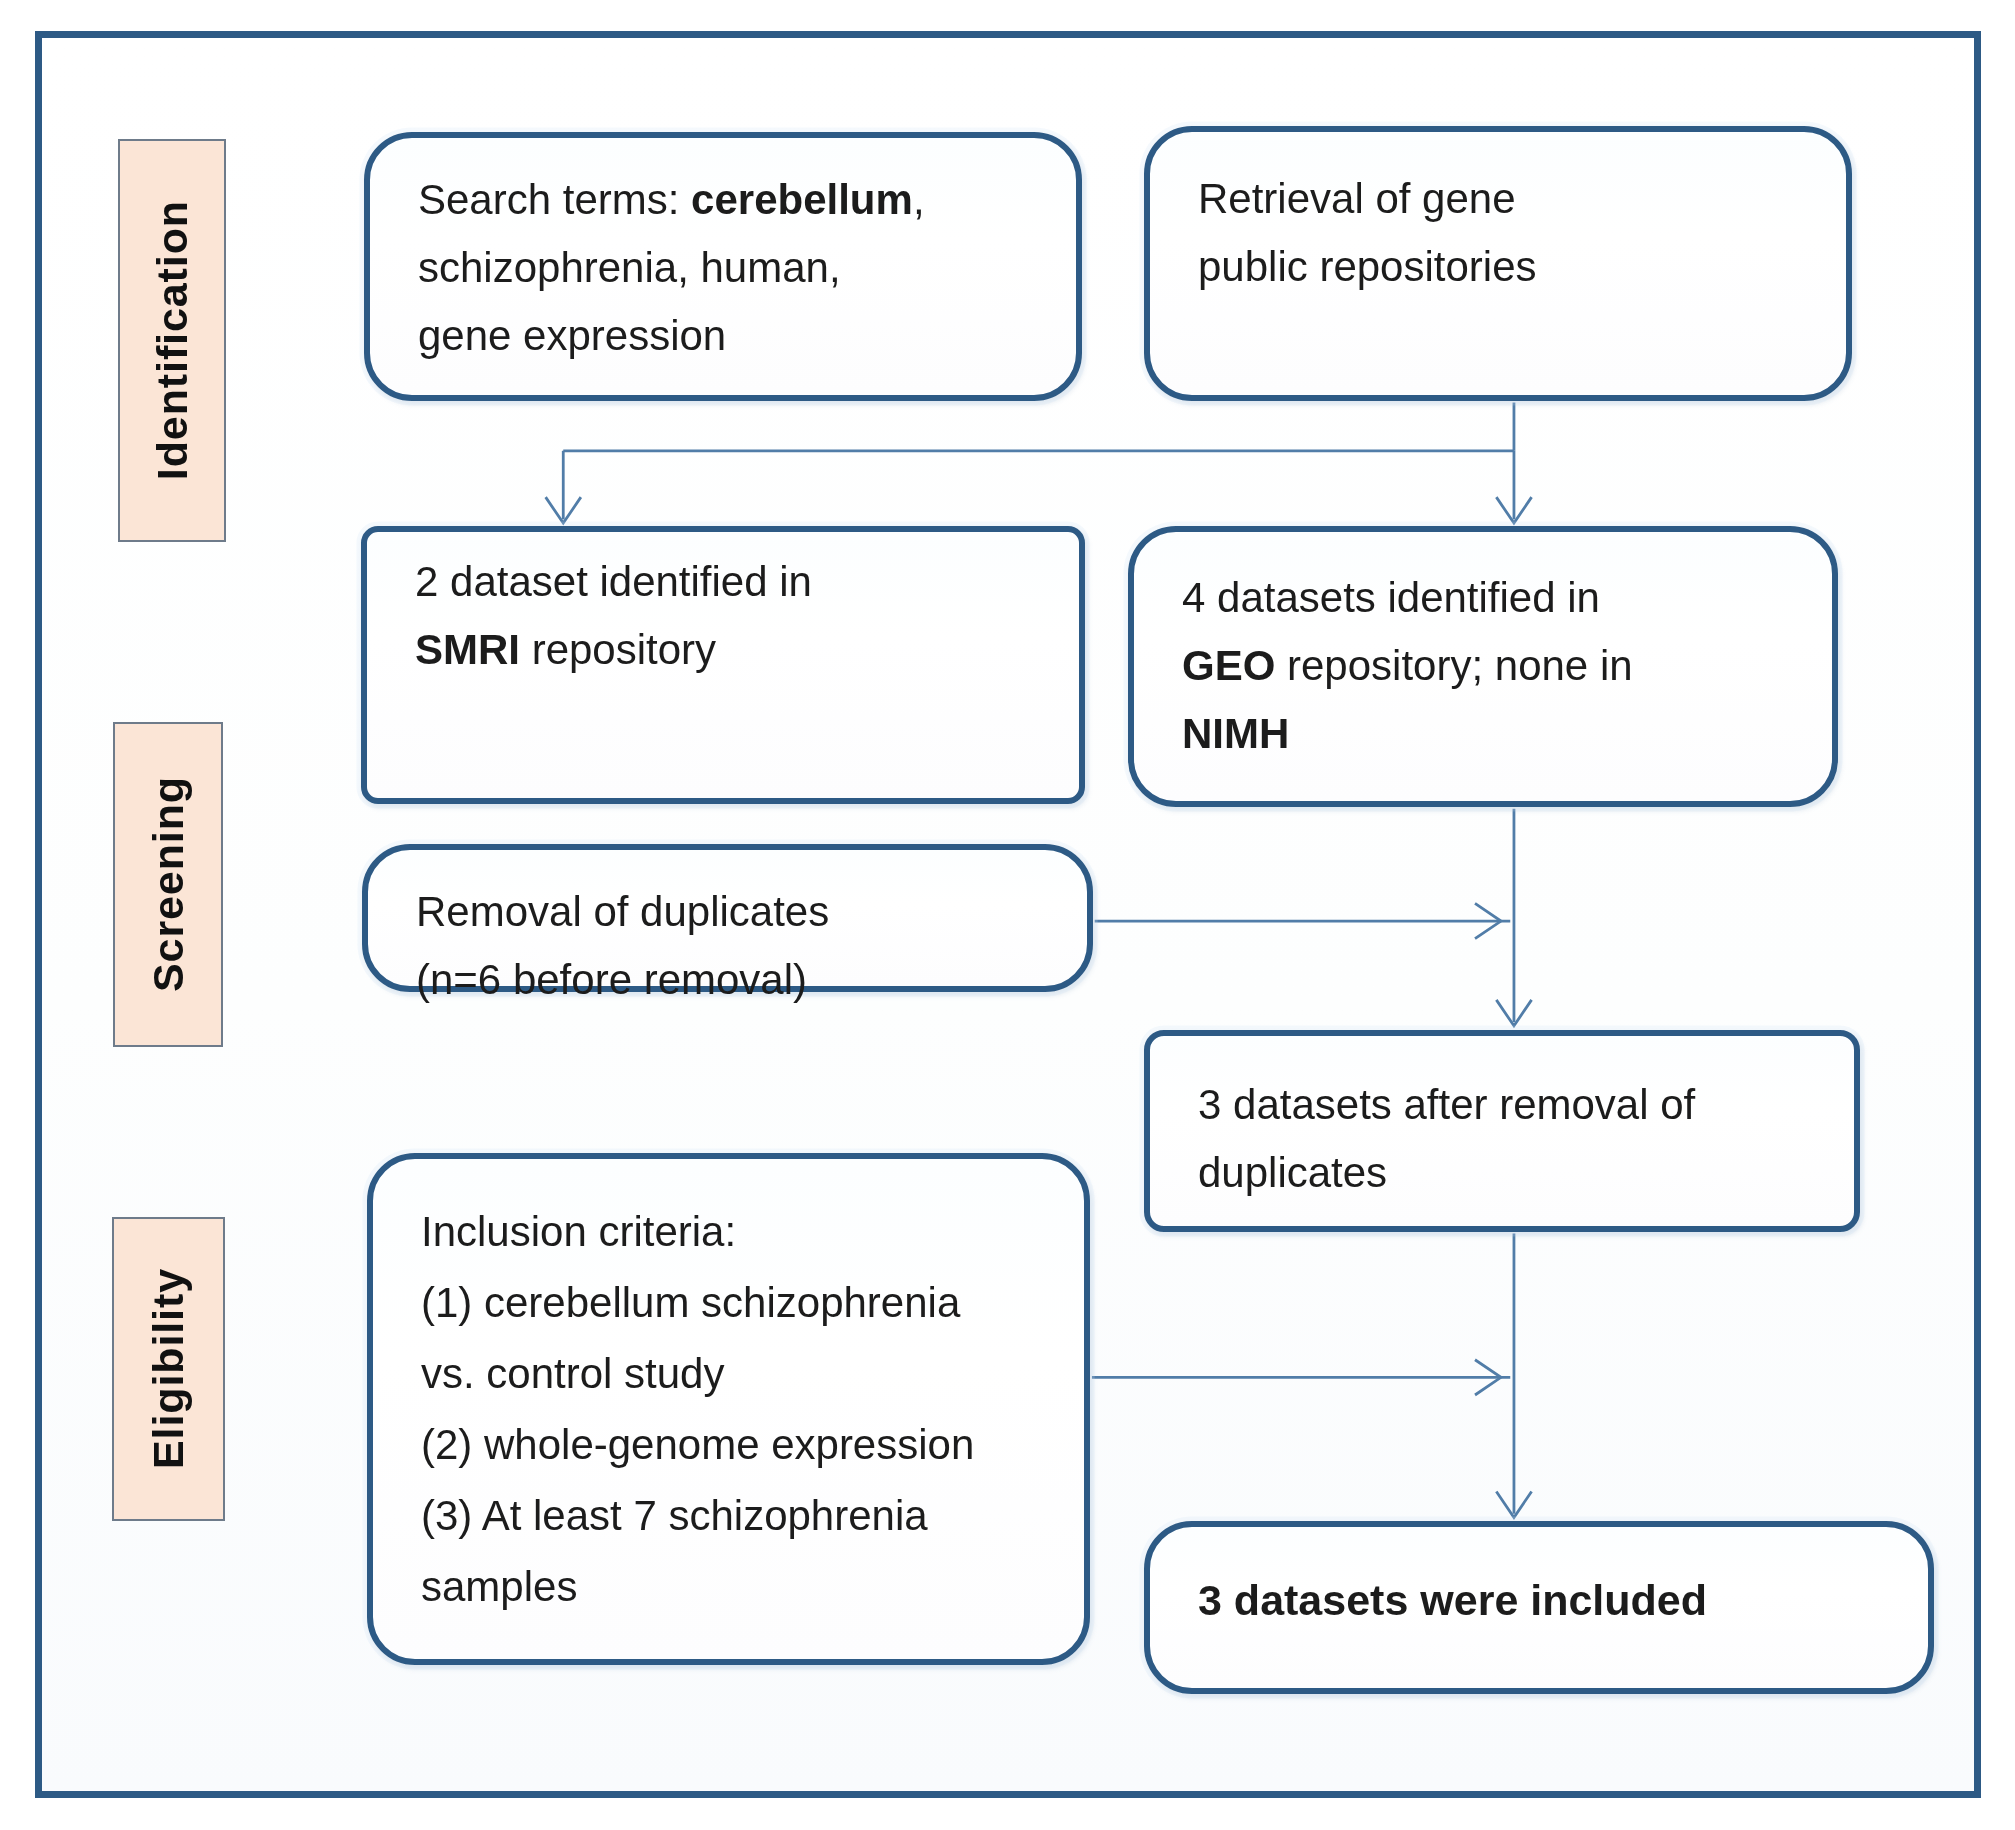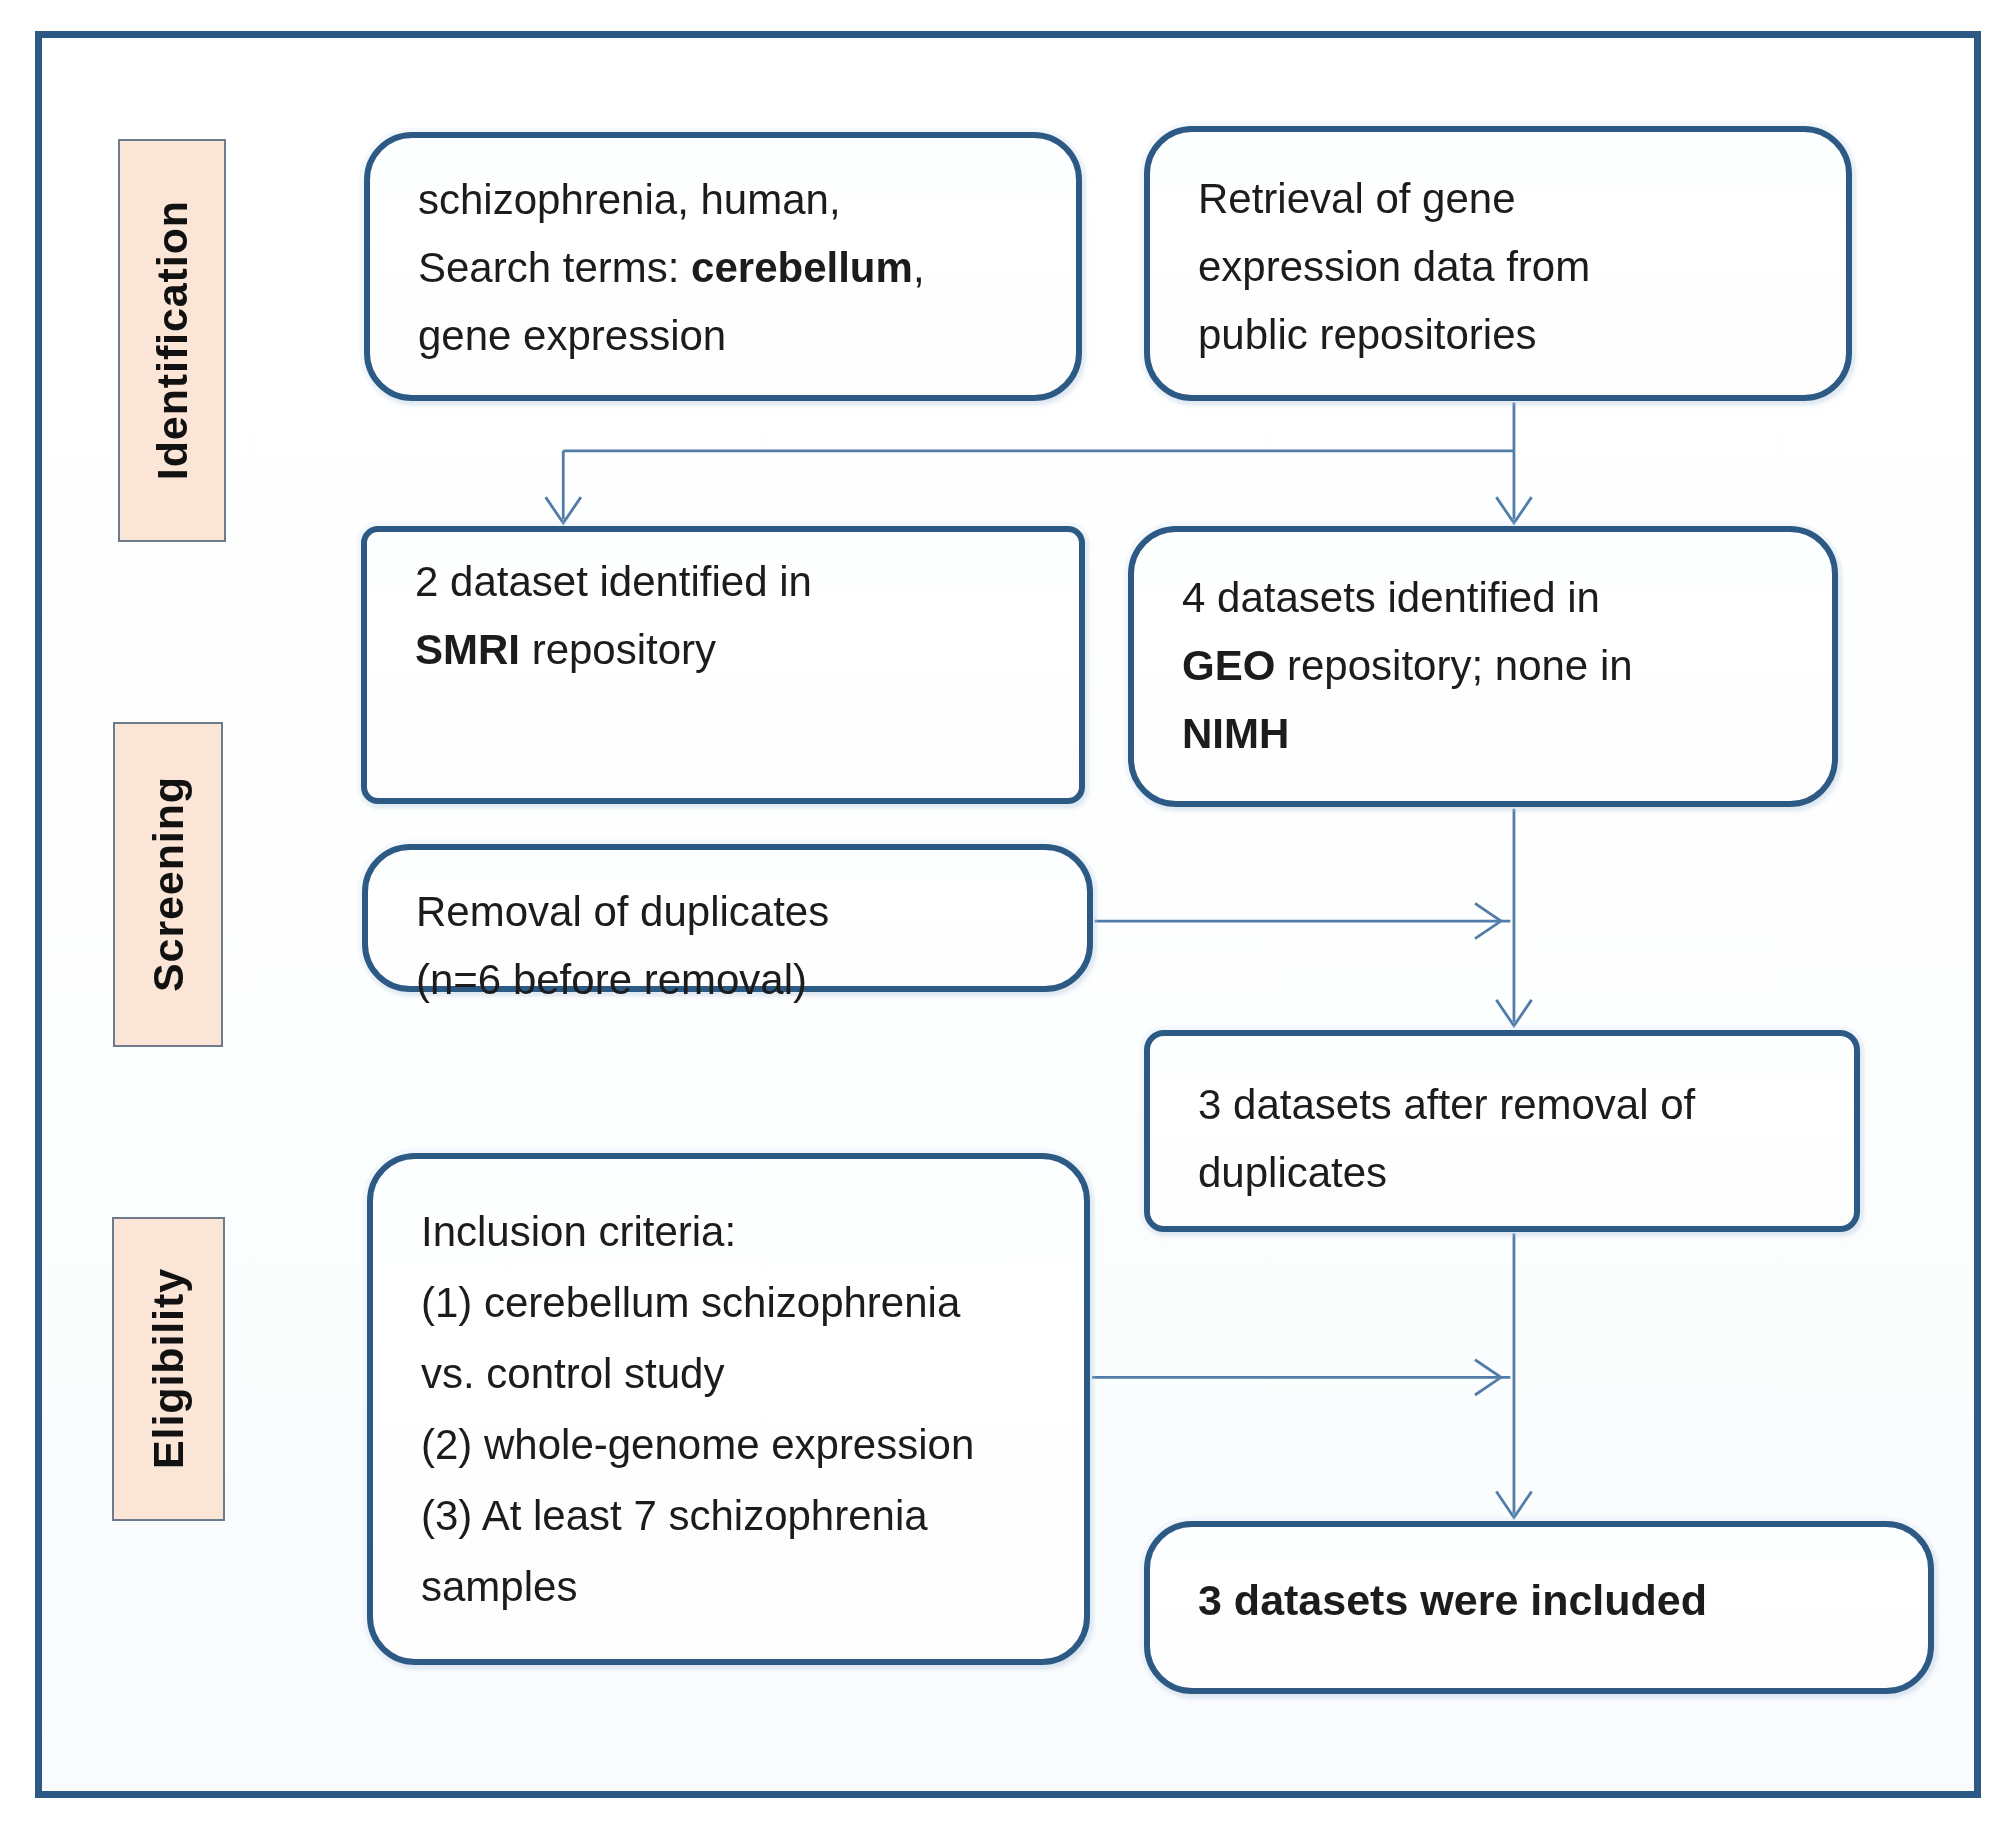--- a/index.html
+++ b/index.html
@@ -121,28 +121,27 @@
       <path d="M1632 1330 L1632 1632"></path>
       <path d="M1613 1608 L1632 1636 L1651 1608"></path>
     </g>
     <g>
       <path d="M1177 1485 L1628 1485"></path>
       <path d="M1590 1466 L1618 1485 L1590 1504"></path>
     </g>
   </svg>
 
   <div class="flow-box" id="box-search-terms" style="left:364px; top:132px; width:718px; height:269px;">
+      <div class="line"><span class="seg">Search terms: </span><span class="seg-b">cerebellum</span><span class="seg">,</span></div>
       <div class="line"><span class="seg">schizophrenia, human,</span></div>
-      <div class="line"><span class="seg">Search terms: </span><span class="seg-b">cerebellum</span><span class="seg">,</span></div>
       <div class="line"><span class="seg">gene expression</span></div>
     </div>
 
   <div class="flow-box" id="box-retrieval" style="left:1144px; top:126px; width:708px; height:275px;">
       <div class="line"><span class="seg">Retrieval of gene</span></div>
-      <div class="line"><span class="seg">expression data from</span></div>
       <div class="line"><span class="seg">public repositories</span></div>
     </div>
 
   <div class="flow-box" id="box-smri" style="left:361px; top:526px; width:724px; height:278px;">
       <div class="line"><span class="seg">2 dataset identified in</span></div>
       <div class="line"><span class="seg-b">SMRI</span><span class="seg"> repository</span></div>
     </div>
 
   <div class="flow-box" id="box-geo" style="left:1128px; top:526px; width:710px; height:281px;">
       <div class="line"><span class="seg">4 datasets identified in</span></div>

